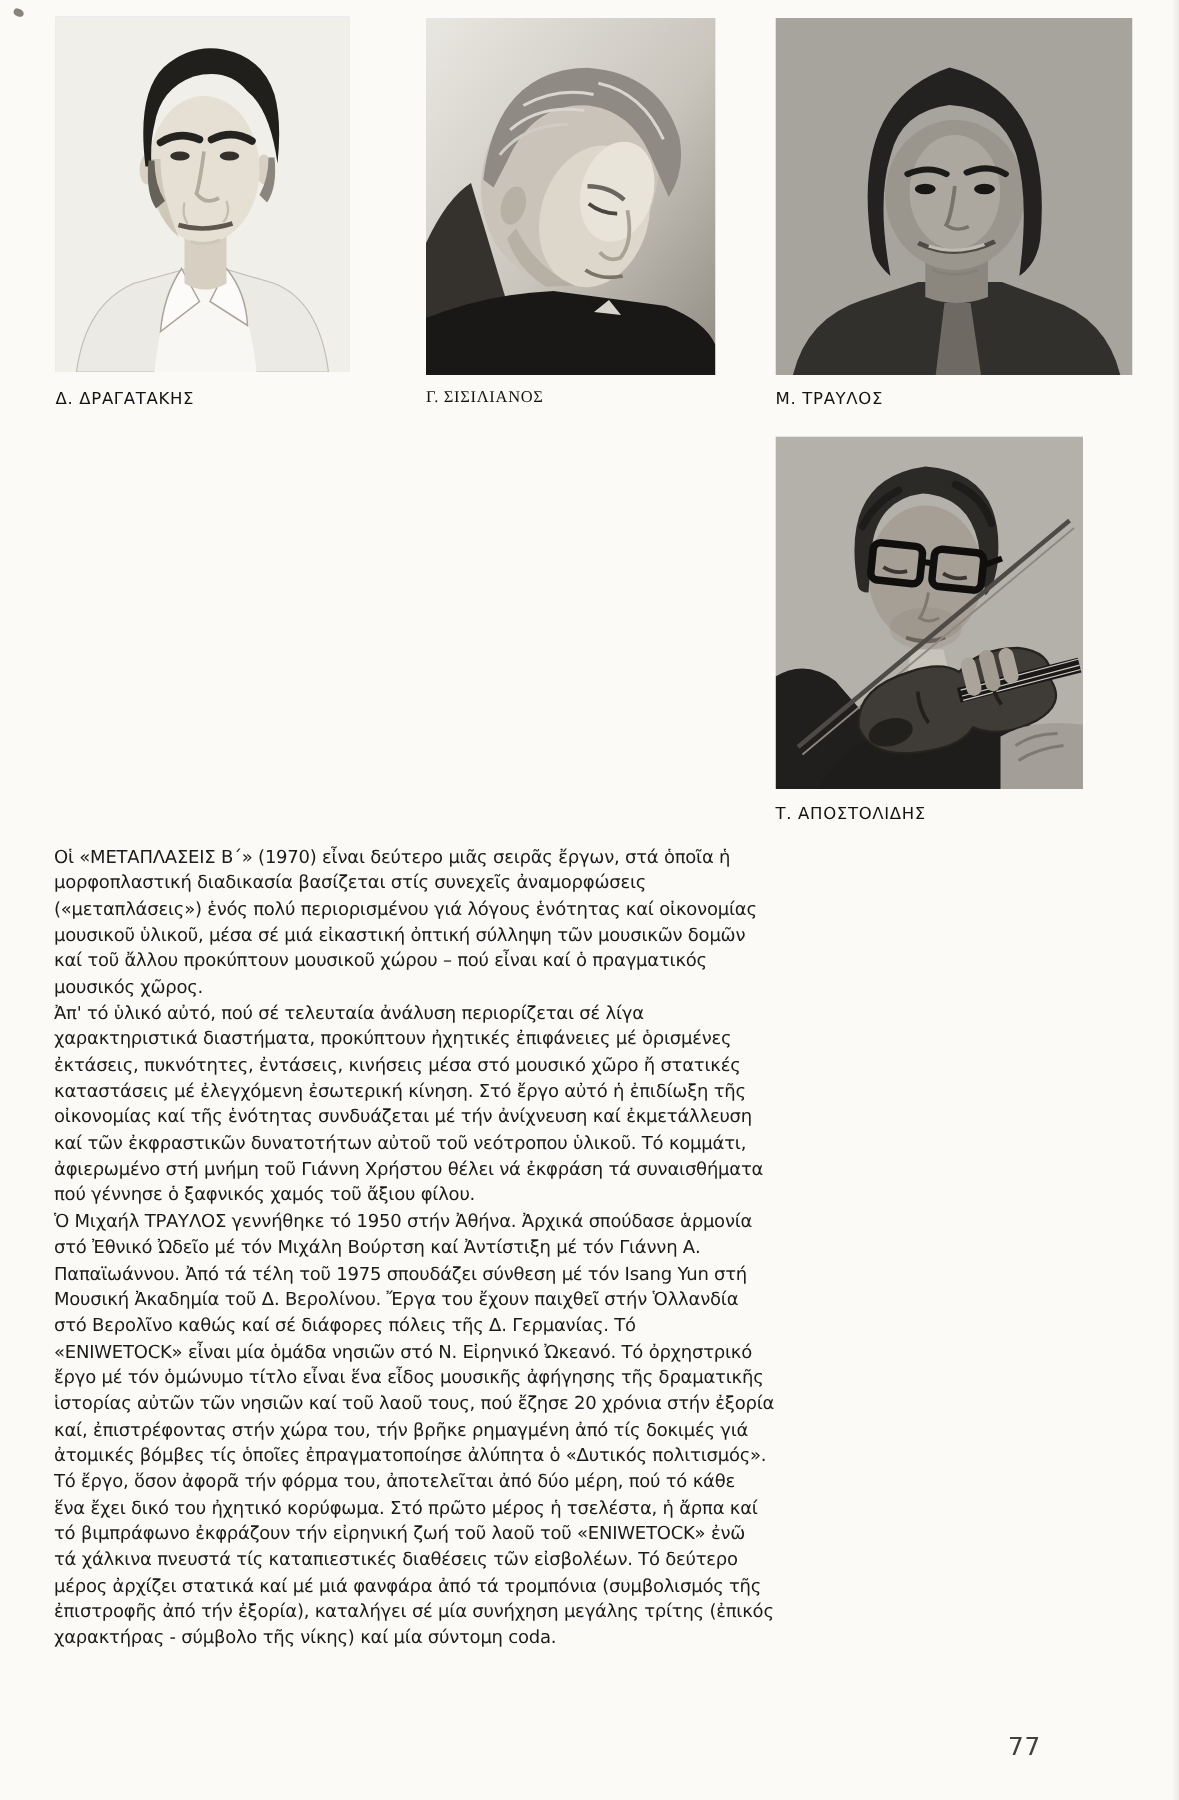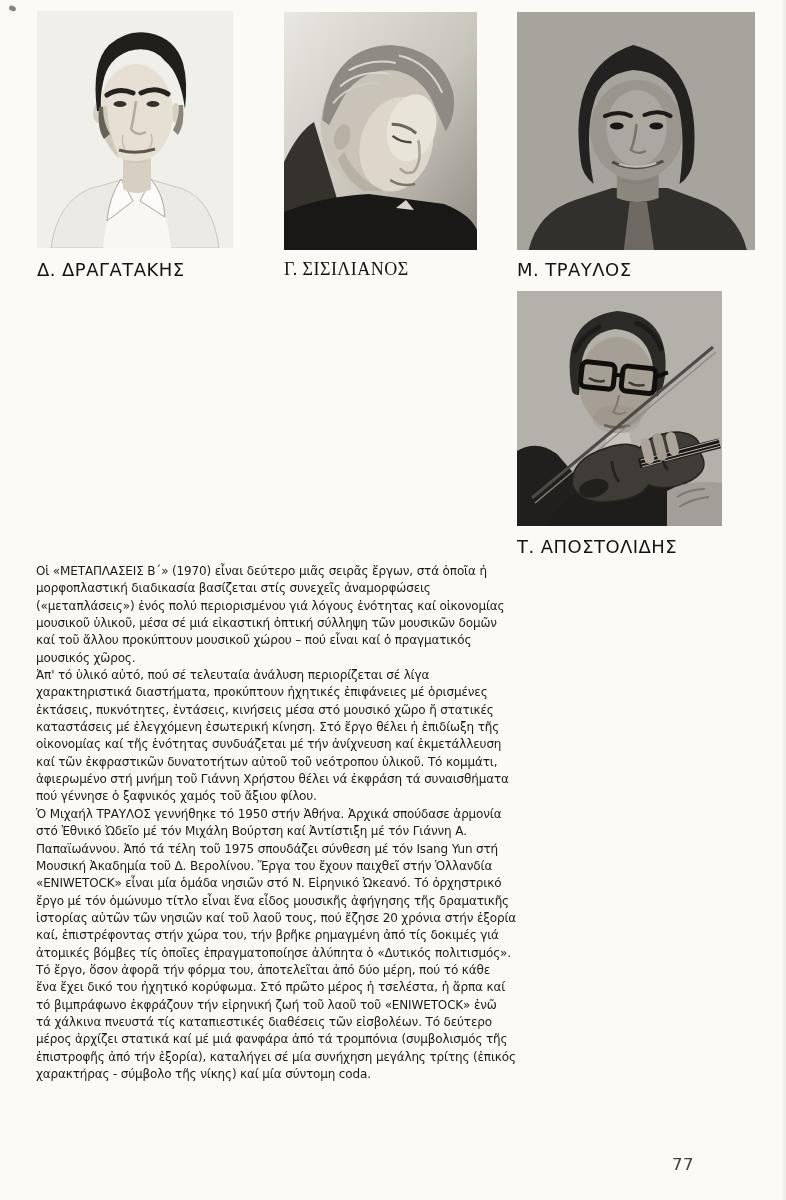--- a/index.html
+++ b/index.html
@@ -15,21 +15,21 @@
     content:"";position:absolute;top:0;right:0;width:5px;height:100%;
     background:linear-gradient(to right, rgba(0,0,0,0), rgba(0,0,0,0.07));
     pointer-events:none;
   }
   .speck{position:absolute;left:9px;top:6px;width:7px;height:5px;
     background:#6a675f;border-radius:40% 60% 50% 50%;transform:rotate(20deg);opacity:.8;}
   figure{margin:0;padding:0;position:absolute;}
   .photo{width:100%;background:#ddd;overflow:hidden;}
   .photo svg{display:block;width:100%;height:100%;}
   figcaption{
-    font-size:18px;letter-spacing:.45px;color:#141414;
+    font-size:11px;letter-spacing:.45px;color:#141414;
     white-space:nowrap;
   }
   .fig1{left:37px;top:11px;width:196px;}
   .fig1 .photo{height:237px;}
   .fig1 figcaption{margin-top:11px;}
   .fig2{left:284px;top:12px;width:193px;}
   .fig2 .photo{height:238px;}
   .fig2 figcaption{margin-top:9px;font-family:Liberation Serif, serif;}
   .fig3{left:517px;top:12px;width:238px;}
   .fig3 .photo{height:238px;}
@@ -185,29 +185,30 @@
   <div class="body-text">
       <div class="line">Οἱ «ΜΕΤΑΠΛΑΣΕΙΣ Β΄» (1970) εἶναι δεύτερο μιᾶς σειρᾶς ἔργων, στά ὁποῖα ἡ</div>
       <div class="line">μορφοπλαστική διαδικασία βασίζεται στίς συνεχεῖς ἀναμορφώσεις</div>
       <div class="line">(«μεταπλάσεις») ἑνός πολύ περιορισμένου γιά λόγους ἑνότητας καί οἰκονομίας</div>
       <div class="line">μουσικοῦ ὑλικοῦ, μέσα σέ μιά εἰκαστική ὀπτική σύλληψη τῶν μουσικῶν δομῶν</div>
       <div class="line">καί τοῦ ἄλλου προκύπτουν μουσικοῦ χώρου – πού εἶναι καί ὁ πραγματικός</div>
       <div class="line">μουσικός χῶρος.</div>
       <div class="line">Ἀπ' τό ὑλικό αὐτό, πού σέ τελευταία ἀνάλυση περιορίζεται σέ λίγα</div>
       <div class="line">χαρακτηριστικά διαστήματα, προκύπτουν ἠχητικές ἐπιφάνειες μέ ὁρισμένες</div>
       <div class="line">ἐκτάσεις, πυκνότητες, ἐντάσεις, κινήσεις μέσα στό μουσικό χῶρο ἤ στατικές</div>
-      <div class="line">καταστάσεις μέ ἐλεγχόμενη ἐσωτερική κίνηση. Στό ἔργο θέλει ἡ ἐπιδίωξη τῆς</div>
+      <div class="line">καταστάσεις μέ ἐλεγχόμενη ἐσωτερική κίνηση. Στό ἔργο αὐτό ἡ ἐπιδίωξη τῆς</div>
       <div class="line">οἰκονομίας καί τῆς ἑνότητας συνδυάζεται μέ τήν ἀνίχνευση καί ἐκμετάλλευση</div>
       <div class="line">καί τῶν ἐκφραστικῶν δυνατοτήτων αὐτοῦ τοῦ νεότροπου ὑλικοῦ. Τό κομμάτι,</div>
       <div class="line">ἀφιερωμένο στή μνήμη τοῦ Γιάννη Χρήστου θέλει νά ἐκφράση τά συναισθήματα</div>
       <div class="line">πού γέννησε ὁ ξαφνικός χαμός τοῦ ἄξιου φίλου.</div>
       <div class="line">Ὁ Μιχαήλ ΤΡΑΥΛΟΣ γεννήθηκε τό 1950 στήν Ἀθήνα. Ἀρχικά σπούδασε ἁρμονία</div>
       <div class="line">στό Ἐθνικό Ὠδεῖο μέ τόν Μιχάλη Βούρτση καί Ἀντίστιξη μέ τόν Γιάννη Α.</div>
       <div class="line">Παπαϊωάννου. Ἀπό τά τέλη τοῦ 1975 σπουδάζει σύνθεση μέ τόν Isang Yun στή</div>
       <div class="line">Μουσική Ἀκαδημία τοῦ Δ. Βερολίνου. Ἔργα του ἔχουν παιχθεῖ στήν Ὁλλανδία</div>
+      <div class="line">στό Βερολῖνο καθώς καί σέ διάφορες πόλεις τῆς Δ. Γερμανίας. Τό</div>
       <div class="line">«ENIWETOCK» εἶναι μία ὁμάδα νησιῶν στό Ν. Εἰρηνικό Ὠκεανό. Τό ὀρχηστρικό</div>
       <div class="line">ἔργο μέ τόν ὁμώνυμο τίτλο εἶναι ἕνα εἶδος μουσικῆς ἀφήγησης τῆς δραματικῆς</div>
       <div class="line">ἱστορίας αὐτῶν τῶν νησιῶν καί τοῦ λαοῦ τους, πού ἔζησε 20 χρόνια στήν ἐξορία</div>
       <div class="line">καί, ἐπιστρέφοντας στήν χώρα του, τήν βρῆκε ρημαγμένη ἀπό τίς δοκιμές γιά</div>
       <div class="line">ἀτομικές βόμβες τίς ὁποῖες ἐπραγματοποίησε ἀλύπητα ὁ «Δυτικός πολιτισμός».</div>
       <div class="line">Τό ἔργο, ὅσον ἀφορᾶ τήν φόρμα του, ἀποτελεῖται ἀπό δύο μέρη, πού τό κάθε</div>
       <div class="line">ἕνα ἔχει δικό του ἠχητικό κορύφωμα. Στό πρῶτο μέρος ἡ τσελέστα, ἡ ἄρπα καί</div>
       <div class="line">τό βιμπράφωνο ἐκφράζουν τήν εἰρηνική ζωή τοῦ λαοῦ τοῦ «ENIWETOCK» ἐνῶ</div>
       <div class="line">τά χάλκινα πνευστά τίς καταπιεστικές διαθέσεις τῶν εἰσβολέων. Τό δεύτερο</div>
       <div class="line">μέρος ἀρχίζει στατικά καί μέ μιά φανφάρα ἀπό τά τρομπόνια (συμβολισμός τῆς</div>

